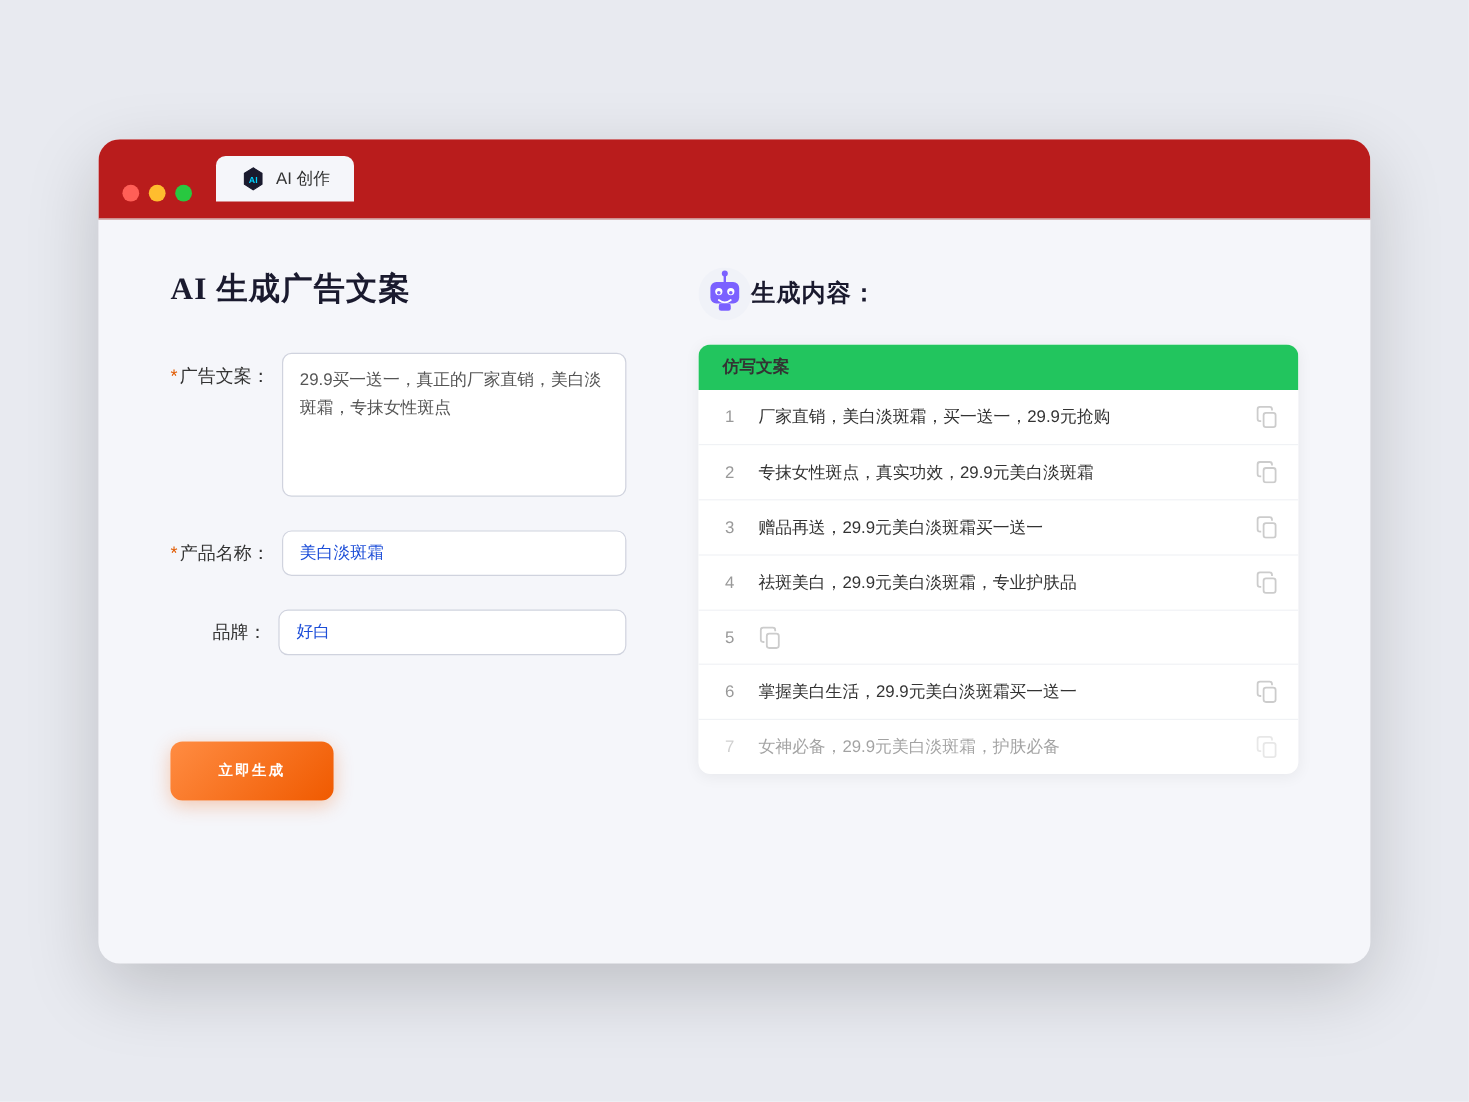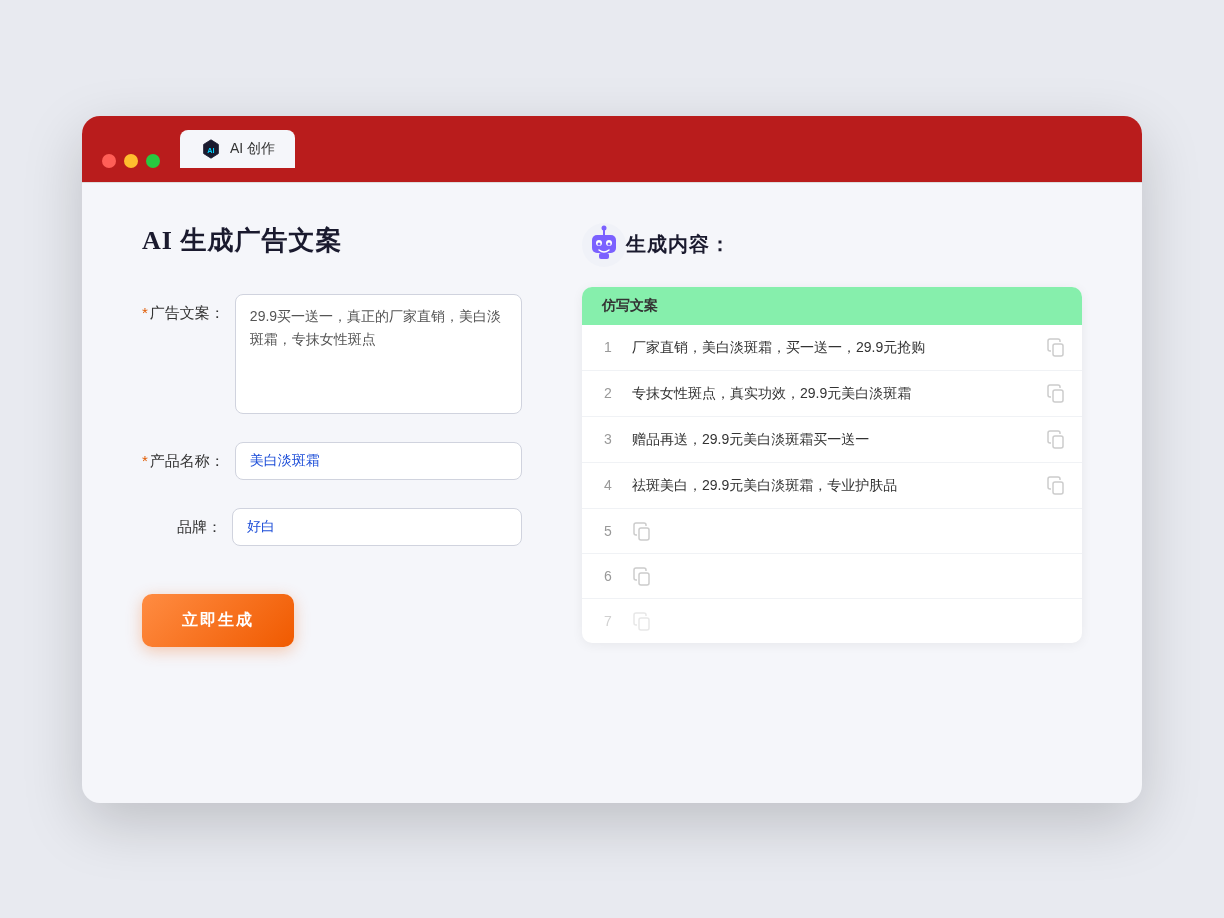--- a/index.html
+++ b/index.html
@@ -129,24 +129,24 @@
       outline: none;
       font-family: inherit;
     }
 
     .generate-btn {
       background: linear-gradient(135deg, #ff8c42, #f05a00);
       color: #fff;
       border: none;
       border-radius: 10px;
       padding: 16px 40px;
-      font-size: 16px;
+      font-size: 12px;
       font-weight: 600;
       cursor: pointer;
-      margin-top: 20px;
+      margin-top: 44px;
       letter-spacing: 2px;
       box-shadow: 0 4px 16px rgba(240,90,0,0.3);
     }
 
     
     .right-panel {
       flex: 1;
     }
 
     .result-header {
@@ -169,21 +169,21 @@
 
     .result-table {
       width: 100%;
       background: #fff;
       border-radius: 10px;
       overflow: hidden;
       box-shadow: 0 2px 12px rgba(0,0,0,0.06);
     }
 
     .result-table-header {
-      background: #86efac;
+      background: #22c55e;
       padding: 10px 20px;
       font-size: 14px;
       font-weight: 600;
       color: #333;
     }
 
     .result-row {
       display: flex;
       align-items: center;
       padding: 12px 16px;
@@ -334,28 +334,30 @@
         <div class="result-row">
           <span class="result-row-num">5</span>
           <svg class="copy-icon" viewBox="0 0 20 20" fill="none" xmlns="http://www.w3.org/2000/svg">
             <rect x="7" y="7" width="10" height="12" rx="2" stroke="#ccc" stroke-width="1.5"></rect>
             <path d="M5 14H4a2 2 0 01-2-2V4a2 2 0 012-2h8a2 2 0 012 2v1" stroke="#ccc" stroke-width="1.5"></path>
           </svg>
         </div>
 
         <div class="result-row">
           <span class="result-row-num">6</span>
+          <span class="result-row-text">掌握美白生活，29.9元美白淡斑霜买一送一</span>
           <svg class="copy-icon" viewBox="0 0 20 20" fill="none" xmlns="http://www.w3.org/2000/svg">
             <rect x="7" y="7" width="10" height="12" rx="2" stroke="#ccc" stroke-width="1.5"></rect>
             <path d="M5 14H4a2 2 0 01-2-2V4a2 2 0 012-2h8a2 2 0 012 2v1" stroke="#ccc" stroke-width="1.5"></path>
           </svg>
         </div>
 
         <div class="result-row">
           <span class="result-row-num">7</span>
+          <span class="result-row-text">女神必备，29.9元美白淡斑霜，护肤必备</span>
           <svg class="copy-icon" viewBox="0 0 20 20" fill="none" xmlns="http://www.w3.org/2000/svg">
             <rect x="7" y="7" width="10" height="12" rx="2" stroke="#ccc" stroke-width="1.5"></rect>
             <path d="M5 14H4a2 2 0 01-2-2V4a2 2 0 012-2h8a2 2 0 012 2v1" stroke="#ccc" stroke-width="1.5"></path>
           </svg>
         </div>
 
       </div>
     </div>
 
   </div>

